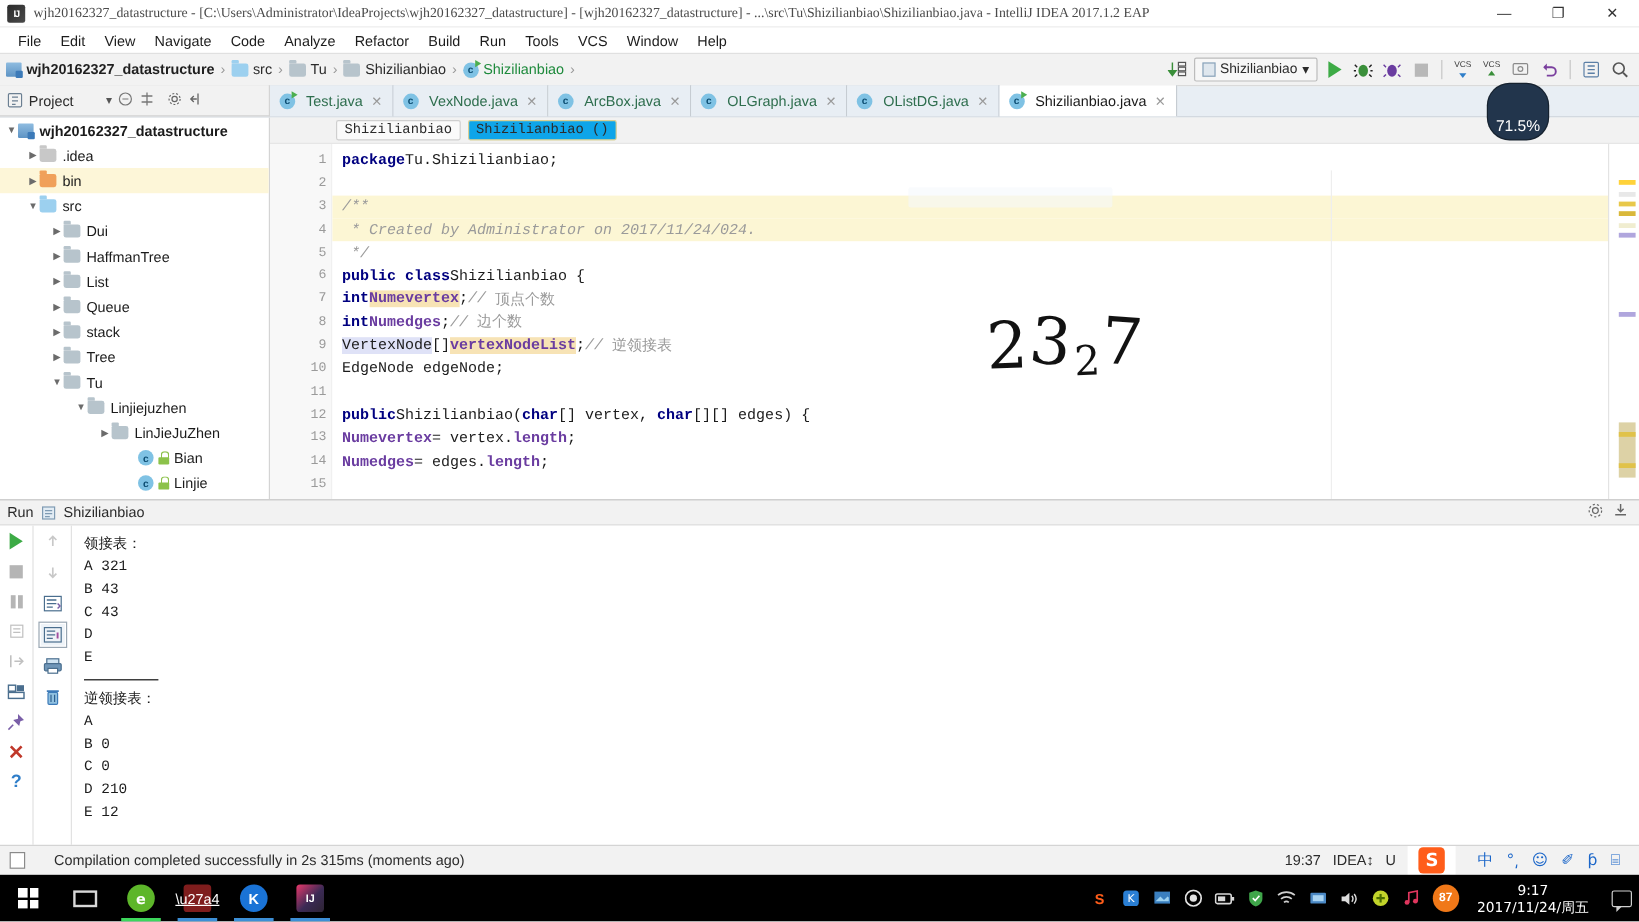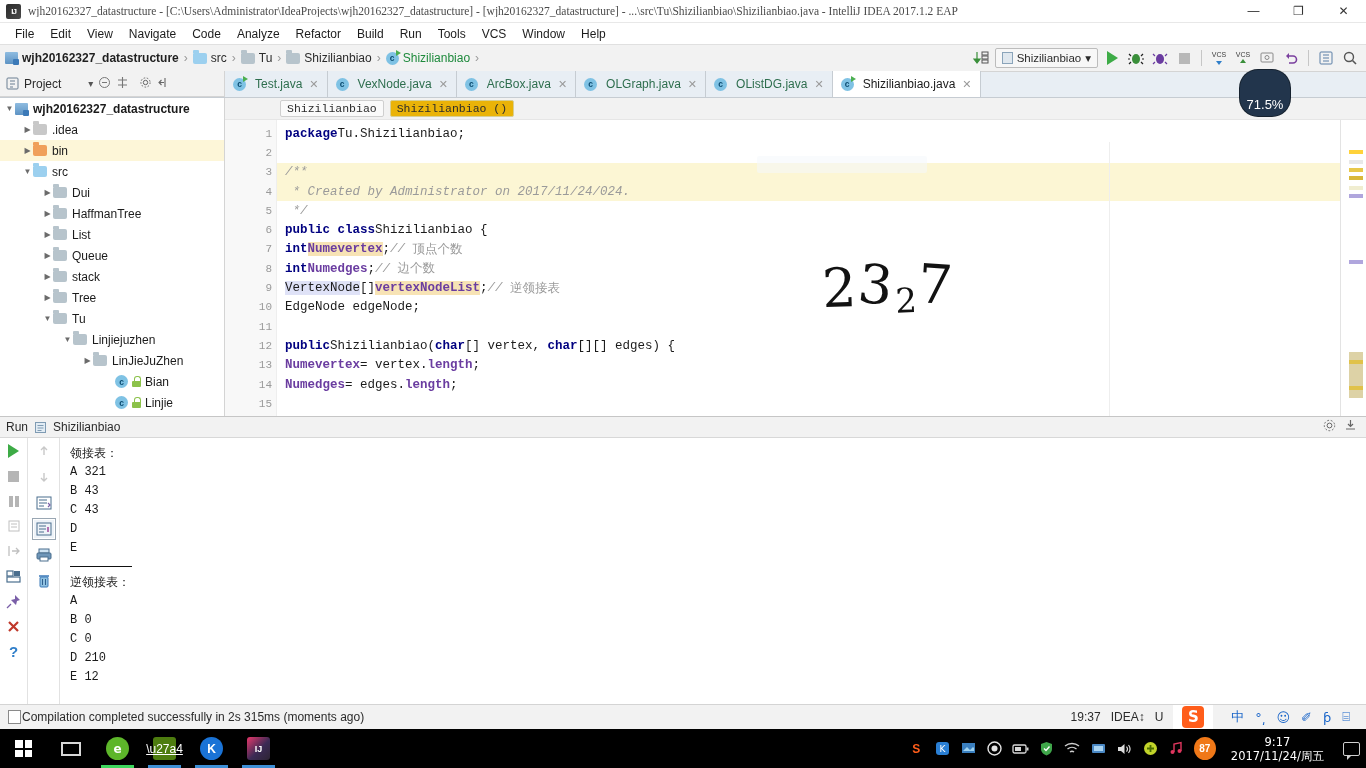--- a/index.html
+++ b/index.html
@@ -139,21 +139,21 @@
     background: #ffffff; overflow: hidden;
   }
   .bcbar {
     height: 22px; background: #f2f2f2; display: flex; align-items: center;
     padding-left: 55px; gap: 6px; border-bottom: 1px solid #e6e6e6;
   }
   .bcchip {
     font-family: "Liberation Mono", monospace; font-size: 11.5px; color: #2b2b2b;
     border: 1px solid #cfcfcf; background: #fafafa; padding: 1px 6px; border-radius: 2px;
   }
-  .bcchip.sel { background: #eab308; border-color: #d8cf93; }
+  .bcchip.sel { background: #0ea5e9; border-color: #d8cf93; }
   .codearea { position: relative; height: 296px; display: flex; }
   .gutter {
     width: 52px; background: #f8f8f8; flex: none; border-right: 1px solid #eeeeee;
     font-family: "Liberation Mono", monospace; font-size: 11px; color: #9a9a9a;
     padding-top: 4px;
   }
   .gline { height: 19.3px; display: flex; align-items: center; justify-content: flex-end; padding-right: 4px; position: relative; }
   .gmark {
     position: absolute; right: -9px; width: 9px; text-align: center; font-size: 9px; color: #777;
   }
@@ -220,21 +220,21 @@
     flex: 1; padding: 6px 0 0 10px; font-family: "Liberation Mono", monospace;
     font-size: 12px; color: #1b1b1b; line-height: 19px;
   }
   .console .cn { font-family: "DejaVu Sans", sans-serif; }
   .console .rule { width: 62px; border-top: 1px solid #111; margin: 8px 0 6px 0; }
 
   
   .statusbar {
     position: absolute; left: 0; top: 704px; width: 1366px; height: 25px;
     background: #f2f2f2; border-top: 1px solid #d4d4d4;
-    display: flex; align-items: center; padding: 0 8px; font-size: 12px; color: #2b2b2b; gap: 1px;
+    display: flex; align-items: center; padding: 0 8px; font-size: 12px; color: #2b2b2b; gap: 24px;
   }
   .status-ico { width: 13px; height: 14px; border: 1.5px solid #8a8a8a; background: #fff; flex:none; }
   .sb-right { margin-left: auto; display: flex; align-items: center; gap: 10px; }
   .sogou {
     width: 40px; height: 25px; background: #ffffff; display:flex; align-items:center; justify-content:center;
   }
   .sogou .s {
     width: 22px; height: 22px; background: #ff5d1a; border-radius: 4px; color: #fff;
     font-size: 15px; font-weight: bold; display: flex; align-items: center; justify-content: center;
     font-family: "DejaVu Sans", sans-serif;
@@ -762,21 +762,21 @@
           <i></i>
         </span>
     </div>
     <div class="tb-item">
         <span class="tb-sq"></span>
       </div>
     <div class="tb-item open g">
       <span class="circ" style="background:#5db62a;font-family:'DejaVu Sans',sans-serif;">e</span>
     </div>
     <div class="tb-item open">
-      <span style="width:23px;height:23px;background:#4d7c0f;border-radius:3px;display:flex;align-items:center;justify-content:center;color:#fff;font-size:12px;text-decoration:underline;">\u27a4</span>
+      <span style="width:23px;height:23px;background:#7f1d1d;border-radius:3px;display:flex;align-items:center;justify-content:center;color:#fff;font-size:12px;text-decoration:underline;">\u27a4</span>
     </div>
     <div class="tb-item open">
       <span class="circ" style="background:#1a73d6;">K</span>
     </div>
     <div class="tb-item open">
       <span style="width:23px;height:23px;background:linear-gradient(135deg,#e8386b 0%,#3b2a55 55%,#2d2433 100%);border-radius:3px;display:flex;align-items:center;justify-content:center;color:#fff;font-size:9px;font-weight:bold;">IJ</span>
     </div>
     <div class="tray">
       <span class="ti" style="color:#ff5d1a;font-weight:bold;">S</span>
       <span class="ti">

